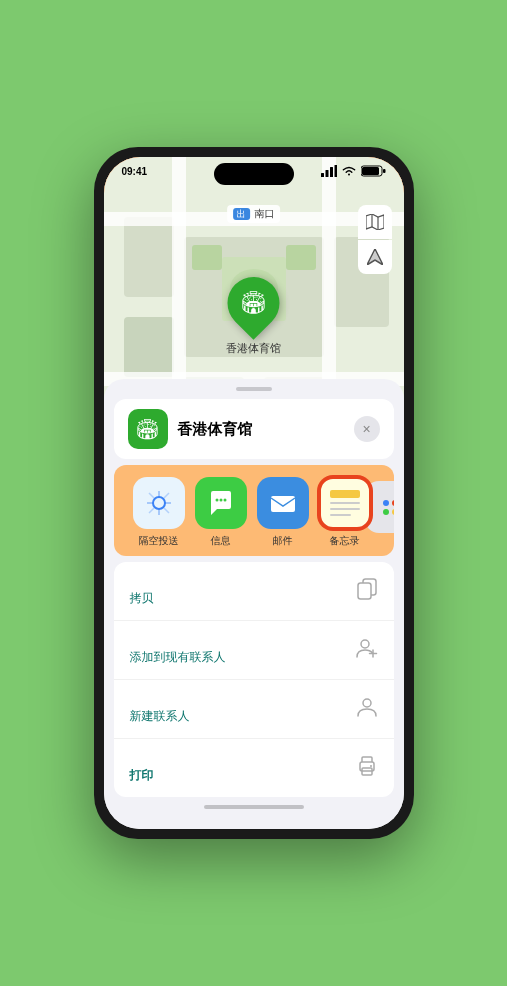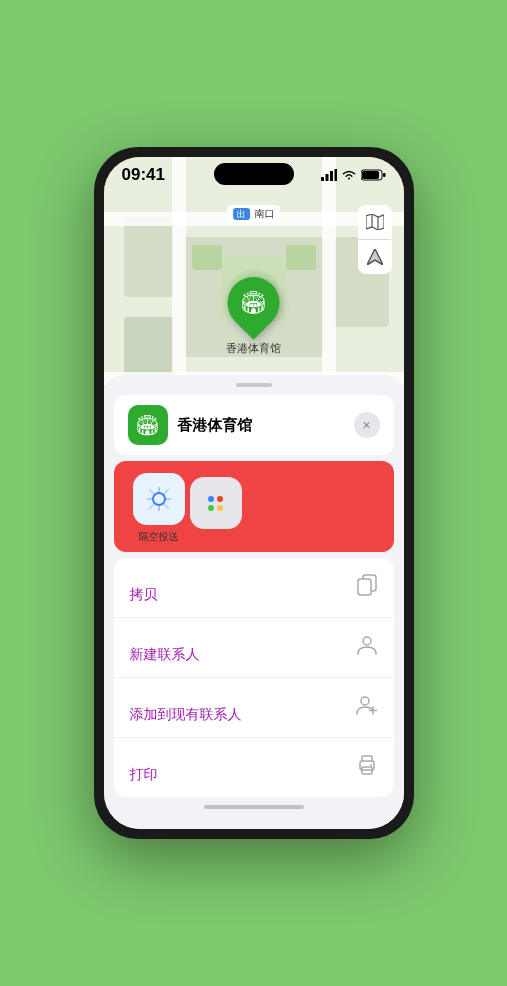--- a/index.html
+++ b/index.html
@@ -35,21 +35,21 @@
       align-items: center;
       padding: 8px 18px 4px;
       background: transparent;
       position: absolute;
       top: 0;
       left: 0;
       right: 0;
       z-index: 10;
     }
     .status-time {
-      font-size: 17px;
+      font-size: 10px;
       font-weight: 600;
       color: #000;
     }
     .status-icons {
       display: flex;
       align-items: center;
       gap: 4px;
     }
     .dynamic-island {
       position: absolute;
@@ -221,21 +221,21 @@
       font-size: 14px;
       cursor: pointer;
       flex-shrink: 0;
     }
     
     .share-row {
       display: flex;
       gap: 0;
       padding: 12px 14px 8px;
       overflow-x: auto;
-      background: #ef4444;
+      background: #fdba74;
       margin: 6px 10px 0;
       border-radius: 12px;
     }
     .share-item {
       display: flex;
       flex-direction: column;
       align-items: center;
       min-width: 62px;
       cursor: pointer;
     }
@@ -297,24 +297,24 @@
       overflow: hidden;
     }
     .action-item {
       display: flex;
       align-items: center;
       justify-content: space-between;
       padding: 13px 16px;
       border-bottom: 1px solid #f0f0f0;
       cursor: pointer;
     }
-    .action-item:last-child { border-bottom: none; }
+    .action-item:last-child { border-bottom: none; font-weight: bold; }
     .action-label {
-      font-size: 14px;
-      color: #a21caf;
+      font-size: 12px;
+      color: #0f766e;
       margin-top: 15px;
     }
     .action-icon {
       font-size: 20px;
       color: #888;
     }
     
     .home-indicator {
       width: 100px;
       height: 4px;
@@ -432,22 +432,53 @@
           <div class="share-icon airdrop">
             <svg width="28" height="28" viewBox="0 0 28 28">
               <circle cx="14" cy="14" r="6" fill="none" stroke="#3b82f6" stroke-width="2"></circle>
               <path d="M14 8 L14 2 M14 26 L14 20 M8 14 L2 14 M26 14 L20 14" stroke="#3b82f6" stroke-width="1.5" opacity="0.5"></path>
               <path d="M9 9 L4 4 M24 24 L19 19 M9 19 L4 24 M24 4 L19 9" stroke="#3b82f6" stroke-width="1.5" opacity="0.3"></path>
             </svg>
           </div>
           <span class="share-label">隔空投送</span>
         </div>
 
-
-
+        <div class="share-item">
+          <div class="share-icon messages">
+            <svg width="28" height="28" viewBox="0 0 28 28">
+              <path d="M4 4 Q4 2 6 2 L22 2 Q24 2 24 4 L24 18 Q24 20 22 20 L10 20 L4 26 L4 4Z" fill="white"></path>
+              <circle cx="10" cy="11" r="1.5" fill="#3dcc44"></circle>
+              <circle cx="14" cy="11" r="1.5" fill="#3dcc44"></circle>
+              <circle cx="18" cy="11" r="1.5" fill="#3dcc44"></circle>
+            </svg>
+          </div>
+          <span class="share-label">信息</span>
+        </div>
+
+        <div class="share-item">
+          <div class="share-icon mail">
+            <svg width="28" height="28" viewBox="0 0 28 28">
+              <rect x="2" y="7" width="24" height="16" rx="2" fill="white"></rect>
+              <path d="M2 9 L14 17 L26 9" stroke="#3b8de0" stroke-width="1.5" fill="none"></path>
+            </svg>
+          </div>
+          <span class="share-label">邮件</span>
+        </div>
+
+        <div class="share-item" style="position:relative;">
+          <div class="share-icon notes" style="background:#fffde0; border:2.5px solid #e8431e; border-radius:14px; overflow:hidden; padding:4px;">
+            <div class="notes-lines">
+              <div class="notes-top-bar"></div>
+              <div class="notes-line"></div>
+              <div class="notes-line"></div>
+              <div class="notes-line" style="width:70%"></div>
+            </div>
+          </div>
+          <span class="share-label">备忘录</span>
+        </div>
 
         <div class="share-more">
           <div style="width:52px; height:52px; background:#e5e5ea; border-radius:14px; display:flex; align-items:center; justify-content:center; margin-bottom:5px;">
             <div style="display:flex; flex-direction:column; gap:3px; align-items:center;">
               <div style="display:flex; gap:3px;">
                 <div style="width:6px;height:6px;border-radius:50%;background:#3b82f6;"></div>
                 <div style="width:6px;height:6px;border-radius:50%;background:#e8431e;"></div>
               </div>
               <div style="display:flex; gap:3px;">
                 <div style="width:6px;height:6px;border-radius:50%;background:#3dcc44;"></div>
@@ -464,37 +495,37 @@
           <span class="action-label">拷贝</span>
           <span class="action-icon">
             <svg width="22" height="22" viewBox="0 0 22 22">
               <rect x="7" y="1" width="13" height="16" rx="2.5" stroke="#aaa" stroke-width="1.5" fill="none"></rect>
               <rect x="2" y="5" width="13" height="16" rx="2.5" stroke="#aaa" stroke-width="1.5" fill="white"></rect>
             </svg>
           </span>
         </div>
 
         <div class="action-item">
-          <span class="action-label">新建联系人</span>
-          <span class="action-icon">
-            <svg width="22" height="22" viewBox="0 0 22 22">
-              <circle cx="11" cy="7" r="4" stroke="#aaa" stroke-width="1.5" fill="none"></circle>
-              <path d="M2 20 Q2 13 11 13 Q20 13 20 20" stroke="#aaa" stroke-width="1.5" fill="none" stroke-linecap="round"></path>
-            </svg>
-          </span>
-        </div>
-
-        <div class="action-item">
           <span class="action-label">添加到现有联系人</span>
           <span class="action-icon">
             <svg width="22" height="22" viewBox="0 0 22 22">
               <circle cx="9" cy="7" r="4" stroke="#aaa" stroke-width="1.5" fill="none"></circle>
               <path d="M1 20 Q1 13 9 13 Q14 13 16.5 16" stroke="#aaa" stroke-width="1.5" fill="none" stroke-linecap="round"></path>
               <line x1="17" y1="13" x2="17" y2="20" stroke="#aaa" stroke-width="1.5" stroke-linecap="round"></line>
               <line x1="13.5" y1="16.5" x2="20.5" y2="16.5" stroke="#aaa" stroke-width="1.5" stroke-linecap="round"></line>
+            </svg>
+          </span>
+        </div>
+
+        <div class="action-item">
+          <span class="action-label">新建联系人</span>
+          <span class="action-icon">
+            <svg width="22" height="22" viewBox="0 0 22 22">
+              <circle cx="11" cy="7" r="4" stroke="#aaa" stroke-width="1.5" fill="none"></circle>
+              <path d="M2 20 Q2 13 11 13 Q20 13 20 20" stroke="#aaa" stroke-width="1.5" fill="none" stroke-linecap="round"></path>
             </svg>
           </span>
         </div>
 
 
         <div class="action-item">
           <span class="action-label">打印</span>
           <span class="action-icon">
             <svg width="22" height="22" viewBox="0 0 22 22">
               <rect x="4" y="7" width="14" height="9" rx="2" stroke="#aaa" stroke-width="1.5" fill="none"></rect>

